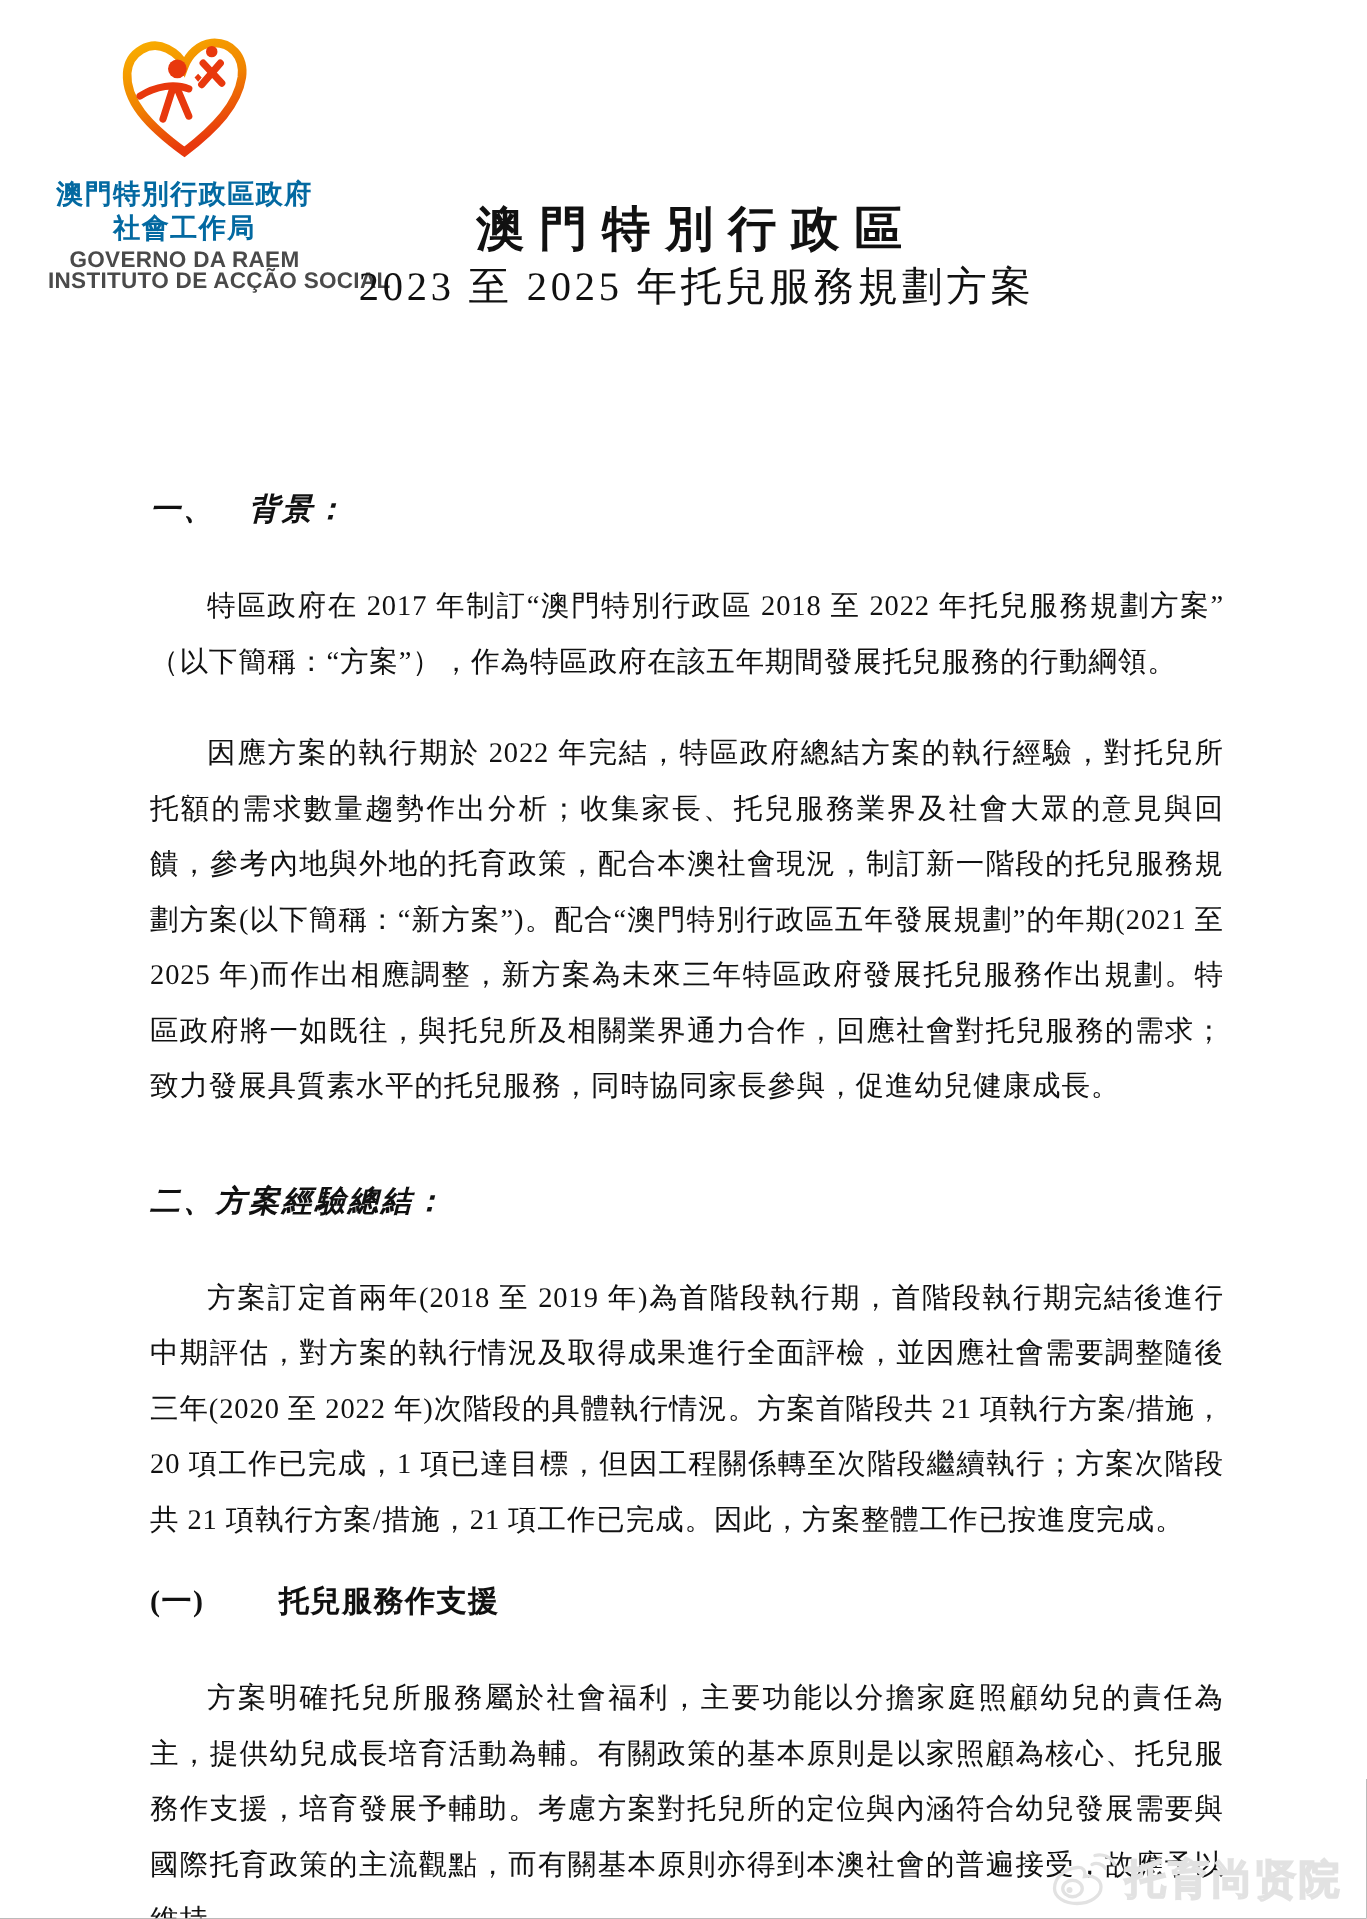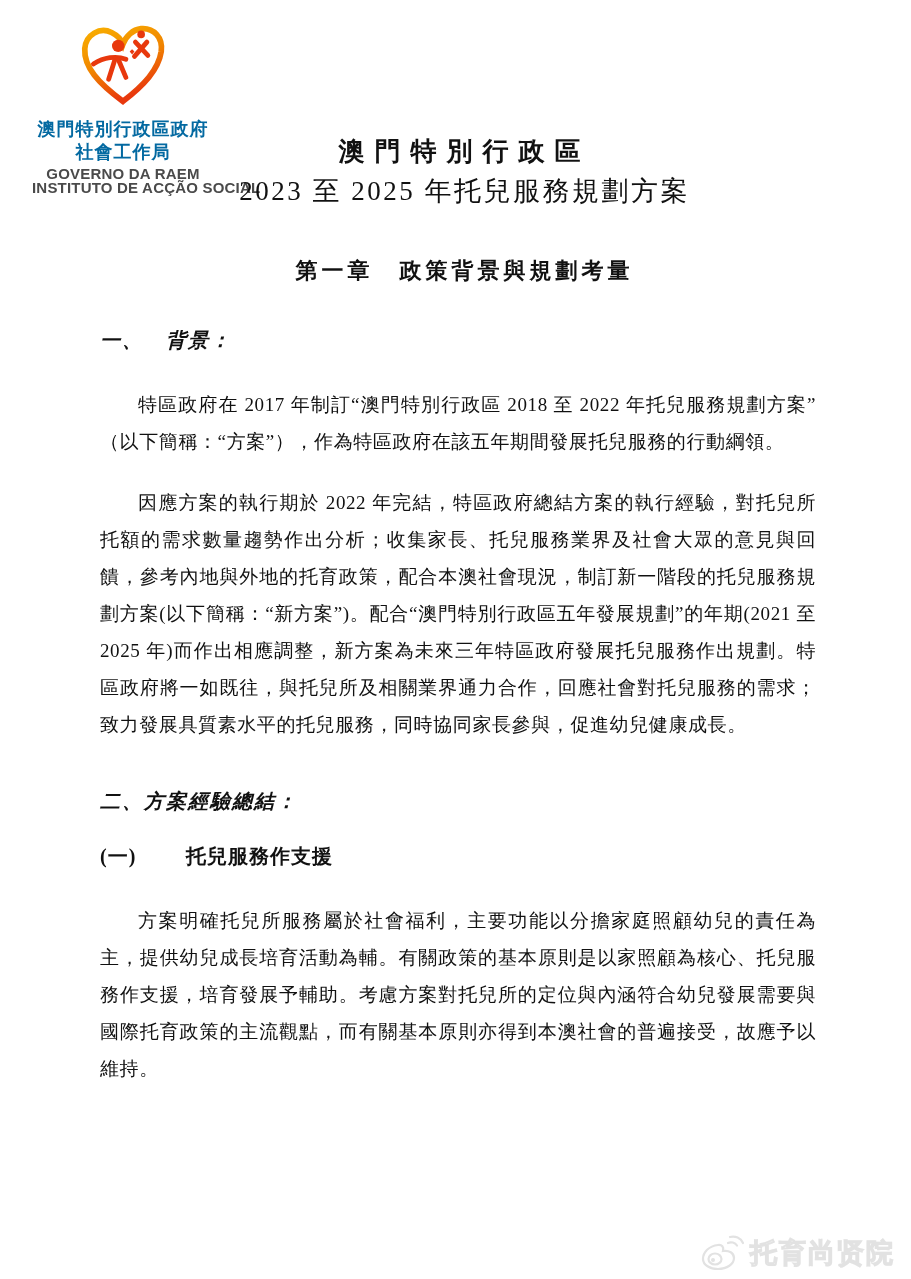--- a/index.html
+++ b/index.html
@@ -30,21 +30,21 @@
     font-size:15px;line-height:14px;letter-spacing:0.2px;
     white-space:nowrap;
   }
   .org-pt.first{margin-top:3px;}
   
   .title-block{
     position:absolute;top:136px;left:0;right:0;
     text-align:center;padding-left:18px;
   }
   .title-line1{
-    font-size:26px;font-weight:bold;letter-spacing:10px;
+    font-size:32px;font-weight:bold;letter-spacing:10px;
     line-height:32px;
     text-align:center;
   }
   .title-line2{
     font-size:27px;font-weight:normal;letter-spacing:2.5px;
     line-height:34px;margin-top:6px;
   }
   .chapter-heading{
     font-size:22px;font-weight:bold;letter-spacing:4px;
     margin-top:48px;
@@ -120,30 +120,30 @@
     </svg>
     <div class="org-zh">澳門特別行政區政府</div>
     <div class="org-zh">社會工作局</div>
     <div class="org-pt first">GOVERNO DA RAEM</div>
     <div class="org-pt">INSTITUTO DE ACÇÃO SOCIAL</div>
   </div>
 
   <div class="title-block">
     <div class="title-line1">澳門特別行政區</div>
     <div class="title-line2">2023 至 2025 年托兒服務規劃方案</div>
-    <div class="chapter-heading">第一章　政策背景與規劃考量</div>
   </div>
 
   <div class="doc-body">
 
     <h3 class="sec-heading">一、　背景：</h3>
     <p class="para p-after-h">特區政府在 2017 年制訂“澳門特別行政區 2018 至 2022 年托兒服務規劃方案”（以下簡稱：“方案”），作為特區政府在該五年期間發展托兒服務的行動綱領。</p>
     <p class="para p-gap">因應方案的執行期於 2022 年完結，特區政府總結方案的執行經驗，對托兒所托額的需求數量趨勢作出分析；收集家長、托兒服務業界及社會大眾的意見與回饋，參考內地與外地的托育政策，配合本澳社會現況，制訂新一階段的托兒服務規劃方案(以下簡稱：“新方案”)。配合“澳門特別行政區五年發展規劃”的年期(2021 至 2025 年)而作出相應調整，新方案為未來三年特區政府發展托兒服務作出規劃。特區政府將一如既往，與托兒所及相關業界通力合作，回應社會對托兒服務的需求；致力發展具質素水平的托兒服務，同時協同家長參與，促進幼兒健康成長。</p>
 
     <h3 class="sec-heading h2-gap">二、方案經驗總結：</h3>
+    <p class="para p-after-h">方案訂定首兩年(2018 至 2019 年)為首階段執行期，首階段執行期完結後進行中期評估，對方案的執行情況及取得成果進行全面評檢，並因應社會需要調整隨後三年(2020 至 2022 年)次階段的具體執行情況。方案首階段共 21 項執行方案/措施，20 項工作已完成，1 項已達目標，但因工程關係轉至次階段繼續執行；方案次階段共 21 項執行方案/措施，21 項工作已完成。因此，方案整體工作已按進度完成。</p>
 
     <div class="sub-heading">
       <span class="sub-num">(一)</span>
       <span>托兒服務作支援</span>
     </div>
     <p class="para p-after-h">方案明確托兒所服務屬於社會福利，主要功能以分擔家庭照顧幼兒的責任為主，提供幼兒成長培育活動為輔。有關政策的基本原則是以家照顧為核心、托兒服務作支援，培育發展予輔助。考慮方案對托兒所的定位與內涵符合幼兒發展需要與國際托育政策的主流觀點，而有關基本原則亦得到本澳社會的普遍接受，故應予以維持。</p>
 
   </div>
 
   <div class="watermark">

